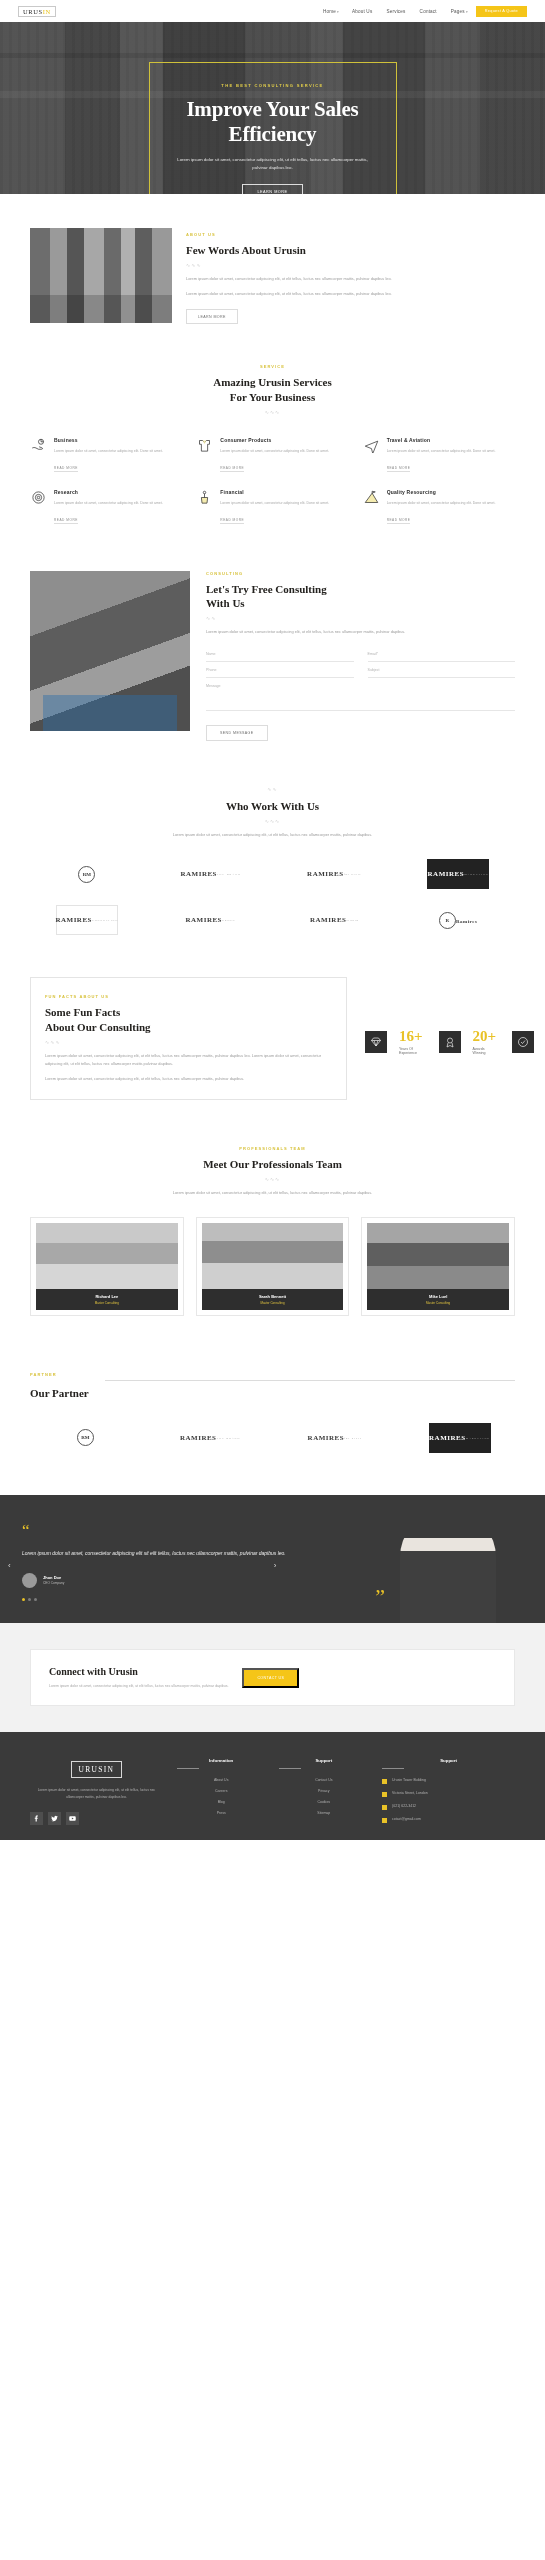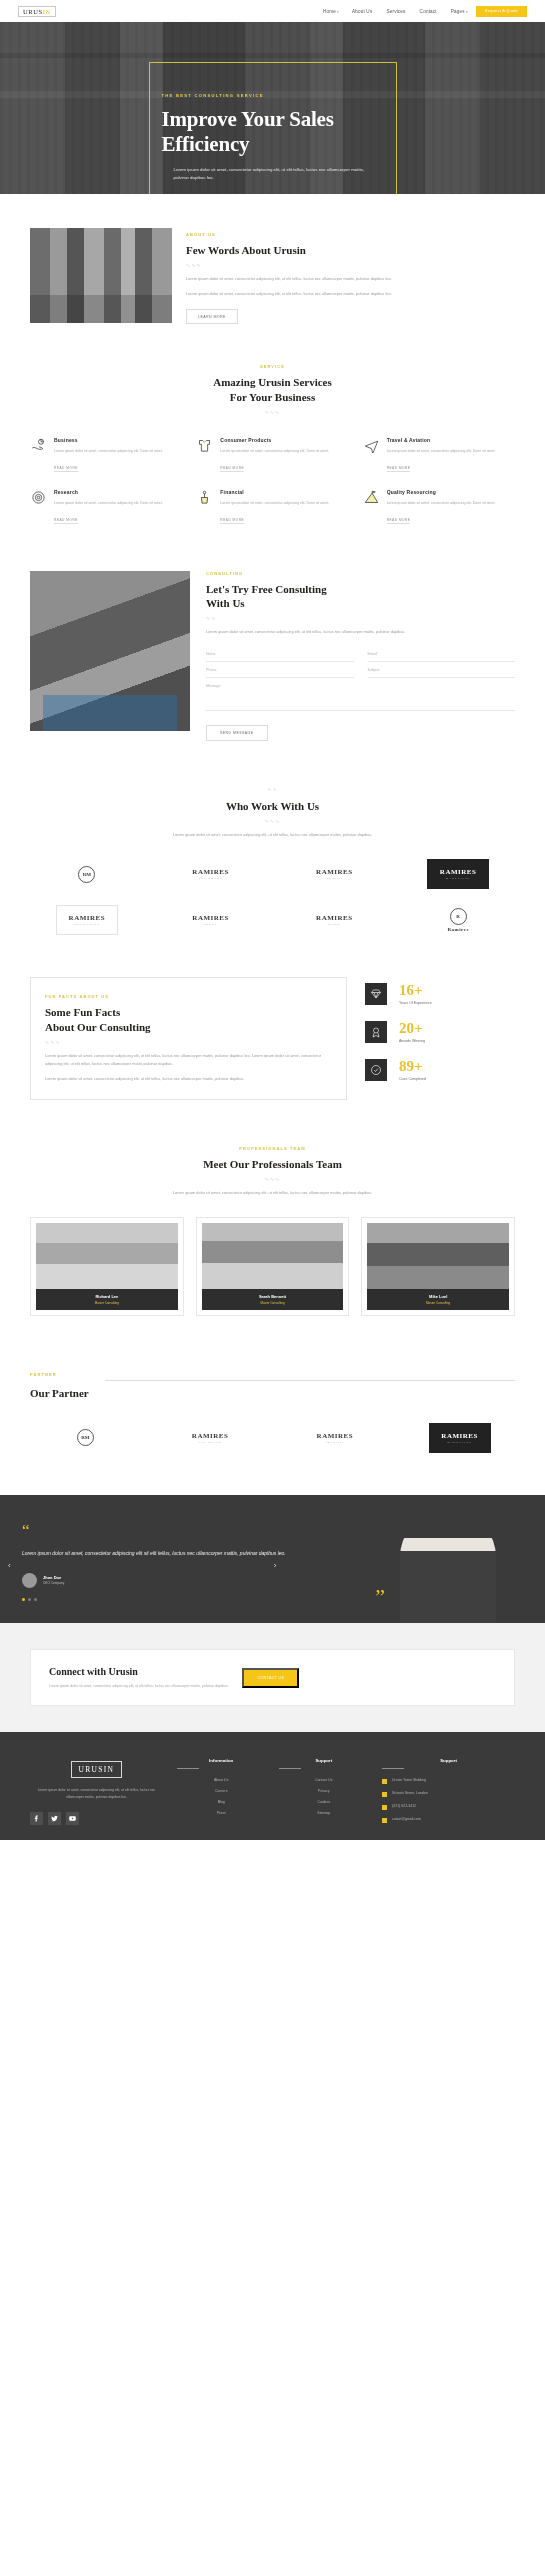--- a/index.html
+++ b/index.html
@@ -18,21 +18,21 @@
   
   .hero{height:172px;position:relative;background:#6f6f6f;overflow:hidden;}
   .hero-bg{position:absolute;inset:0;
     background:
       linear-gradient(180deg,rgba(40,40,40,.55),rgba(40,40,40,.55)),
       linear-gradient(90deg,#8a8a8a 0 12%,#6d6d6d 12% 22%,#909090 22% 30%,#5f5f5f 30% 45%,#7d7d7d 45% 57%,#8f8f8f 57% 63%,#666 63% 78%,#888 78% 88%,#6e6e6e 88% 100%);}
   .hero-bg:after{content:"";position:absolute;inset:0;
     background:
       linear-gradient(180deg,transparent 0 18%,rgba(0,0,0,.10) 18% 21%,transparent 21% 40%,rgba(255,255,255,.05) 40% 44%,transparent 44%),
       repeating-linear-gradient(90deg,rgba(0,0,0,.05) 0 3px,transparent 3px 9px);}
-  .hero-box{position:absolute;left:50%;top:40px;transform:translateX(-50%);width:248px;border:1px solid #cfc13a;padding:30px 12px 18px;}
+  .hero-box{position:absolute;left:50%;top:40px;transform:translateX(-50%);width:248px;border:1px solid #cfc13a;padding:20px 12px 18px;text-align:center;}
   .hero-eyebrow{color:#e3cf4a;font-size:4.1px;letter-spacing:1.3px;font-weight:bold;}
   .hero-title{color:#fff;font-size:21px;line-height:1.18;margin-top:9px;font-weight:bold;letter-spacing:-.2px;}
   .hero-sub{color:#e2e2e2;font-size:4.4px;line-height:1.85;margin-top:9px;padding:0 12px;}
   .hero-btn{display:inline-block;margin-top:12px;border:1px solid #ddd;color:#fff;font-size:3.8px;padding:5px 14px;letter-spacing:.5px;}
   .about{display:flex;gap:14px;padding:34px 30px 0;}
   .about-img{width:142px;height:95px;flex:none;position:relative;overflow:hidden;background:#7e7e7e;}
   .about-img:before{content:"";position:absolute;inset:0;
     background:linear-gradient(90deg,#6d6d6d 0 14%,#9a9a9a 14% 26%,#555 26% 38%,#a7a7a7 38% 52%,#6a6a6a 52% 64%,#b0b0b0 64% 74%,#5e5e5e 74% 86%,#999 86% 100%);}
   .about-img:after{content:"";position:absolute;left:0;right:0;bottom:0;height:30%;background:rgba(0,0,0,.18);}
   .about-txt{flex:1;padding-top:4px;}
@@ -63,32 +63,32 @@
   .consult-txt{flex:1;}
   .fields{display:grid;grid-template-columns:1fr 1fr;gap:0 14px;margin-top:10px;}
   .fld{border-bottom:1px solid #e6e6e6;padding:6px 0 5px;font-size:3.6px;color:#b3b3b3;}
   .fld.full{grid-column:1/3;padding-bottom:22px;}
   .send{margin-top:14px;border:1px solid #dcdcdc;color:#6d6d6d;font-size:3.6px;padding:5px 13px;display:inline-block;letter-spacing:.4px;}
 
   
   .clients{padding:40px 30px 0;text-align:center;}
   .clients .para{max-width:300px;margin:0 auto;}
   .logos{display:grid;grid-template-columns:repeat(4,1fr);gap:16px 10px;margin-top:20px;align-items:center;justify-items:center;}
-  .lg{width:62px;height:30px;display:flex;align-items:center;justify-content:center;font-family:"Liberation Serif",serif;color:#3a3a3a;flex-direction:column;}
+  .lg{width:62px;height:30px;display:flex;align-items:center;justify-content:center;font-family:"Liberation Serif",serif;color:#3a3a3a;flex-direction:row;}
   .lg.box{border:1px solid #e3e3e3;}
   .lg.dark{background:#222;color:#fff;}
   .lg .m{font-size:7px;font-weight:bold;letter-spacing:.5px;}
   .lg .s{font-size:2.6px;letter-spacing:1px;color:#999;margin-top:1px;}
   .lg.dark .s{color:#bbb;}
   .lg .circ{width:17px;height:17px;border:1px solid #555;border-radius:50%;display:flex;align-items:center;justify-content:center;font-size:5px;font-weight:bold;}
 
   
   .facts{display:flex;gap:18px;padding:42px 30px 0;}
   .facts-card{flex:1;border:1px solid #e4e4e4;padding:16px 14px;}
-  .facts-right{width:150px;flex:none;display:flex;flex-direction:column;gap:16px;padding-top:6px;}
+  .facts-right{width:150px;flex:none;display:flex;flex-direction:row;gap:16px;padding-top:6px;}
   .stat{display:flex;align-items:center;gap:12px;}
   .stat-ic{width:22px;height:22px;background:#2e2e2e;display:flex;align-items:center;justify-content:center;flex:none;}
   .stat-ic svg{width:12px;height:12px;}
   .stat-num{font-family:"Liberation Serif",serif;font-size:15px;color:#e9c227;font-weight:bold;line-height:1;}
   .stat-lb{font-size:3.6px;color:#6f6f6f;margin-top:3px;}
 
   
   .team{padding:46px 30px 0;text-align:center;}
   .team .para{max-width:290px;margin:0 auto;}
   .team-grid{display:grid;grid-template-columns:repeat(3,1fr);gap:12px;margin-top:20px;}

